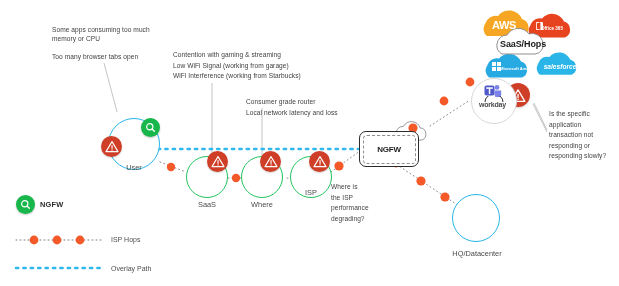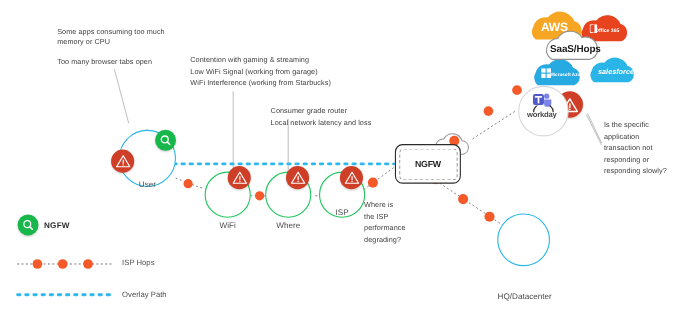--- a/index.html
+++ b/index.html
@@ -205,24 +205,24 @@
     <line x1="534" y1="103" x2="547" y2="130" stroke="#b5b5b5" stroke-width="0.8"></line>
   </svg>
 
   <div class="node cyan" style="left:108px;top:118px;width:52px;height:52px;"></div>
   <div class="node green" style="left:186px;top:156px;width:42px;height:42px;"></div>
   <div class="node green" style="left:241px;top:156px;width:42px;height:42px;"></div>
   <div class="node green" style="left:290px;top:156px;width:42px;height:42px;"></div>
   <div class="node cyan" style="left:452px;top:194px;width:48px;height:48px;"></div>
 
   <div class="node-label" style="left:104px;top:163px;">User</div>
-  <div class="node-label" style="left:177px;top:200px;">WiFi</div>
+  <div class="node-label" style="left:177px;top:200px;">SaaS</div>
   <div class="node-label" style="left:232px;top:200px;">Where</div>
   <div class="node-label" style="left:281px;top:188px;">ISP</div>
-  <div class="node-label" style="left:446px;top:249px;width:62px;margin-top:16px;">HQ/Datacenter</div>
+  <div class="node-label" style="left:446px;top:249px;width:62px;">HQ/Datacenter</div>
 
   <div class="warn" style="left:101px;top:136px;">
     <svg width="14" height="13" viewBox="0 0 14 13">
         <use href="#warntri"></use>
       </svg>
   </div>
   <div class="warn" style="left:207px;top:151px;">
     <svg width="14" height="13" viewBox="0 0 14 13">
         <use href="#warntri"></use>
       </svg>

